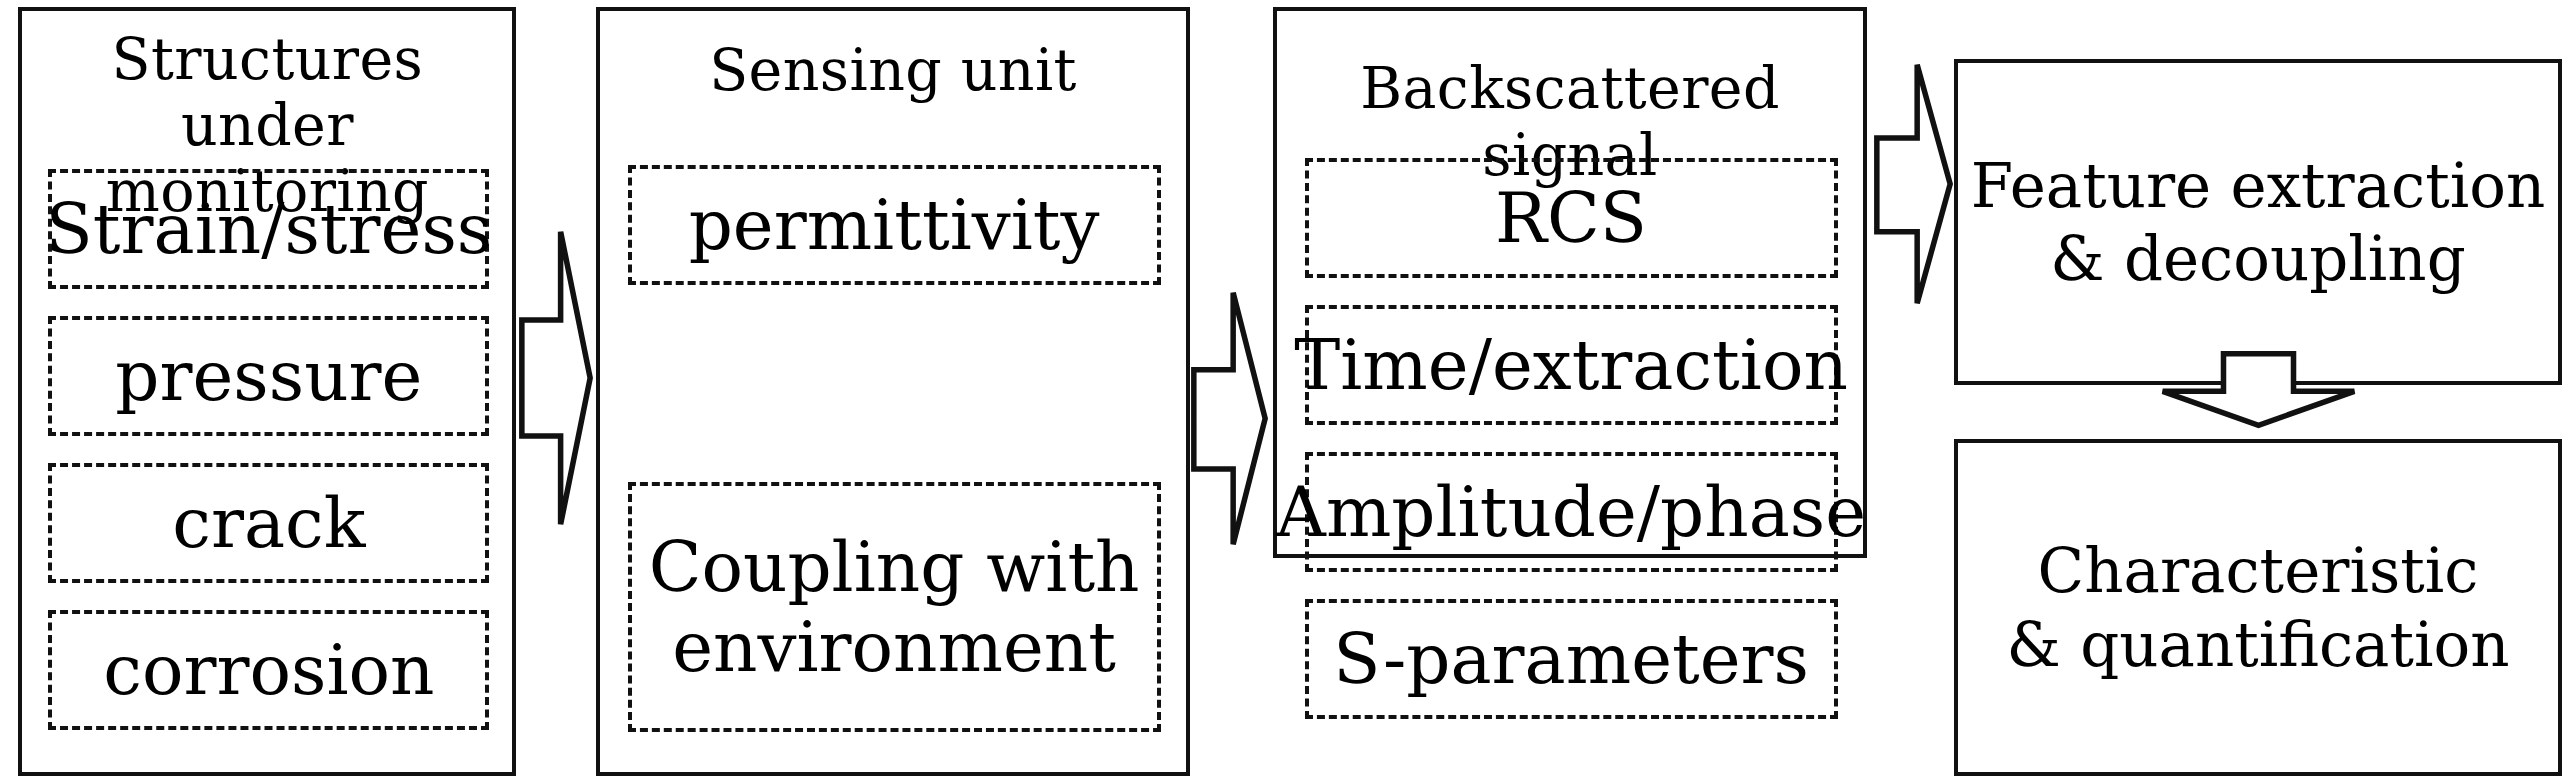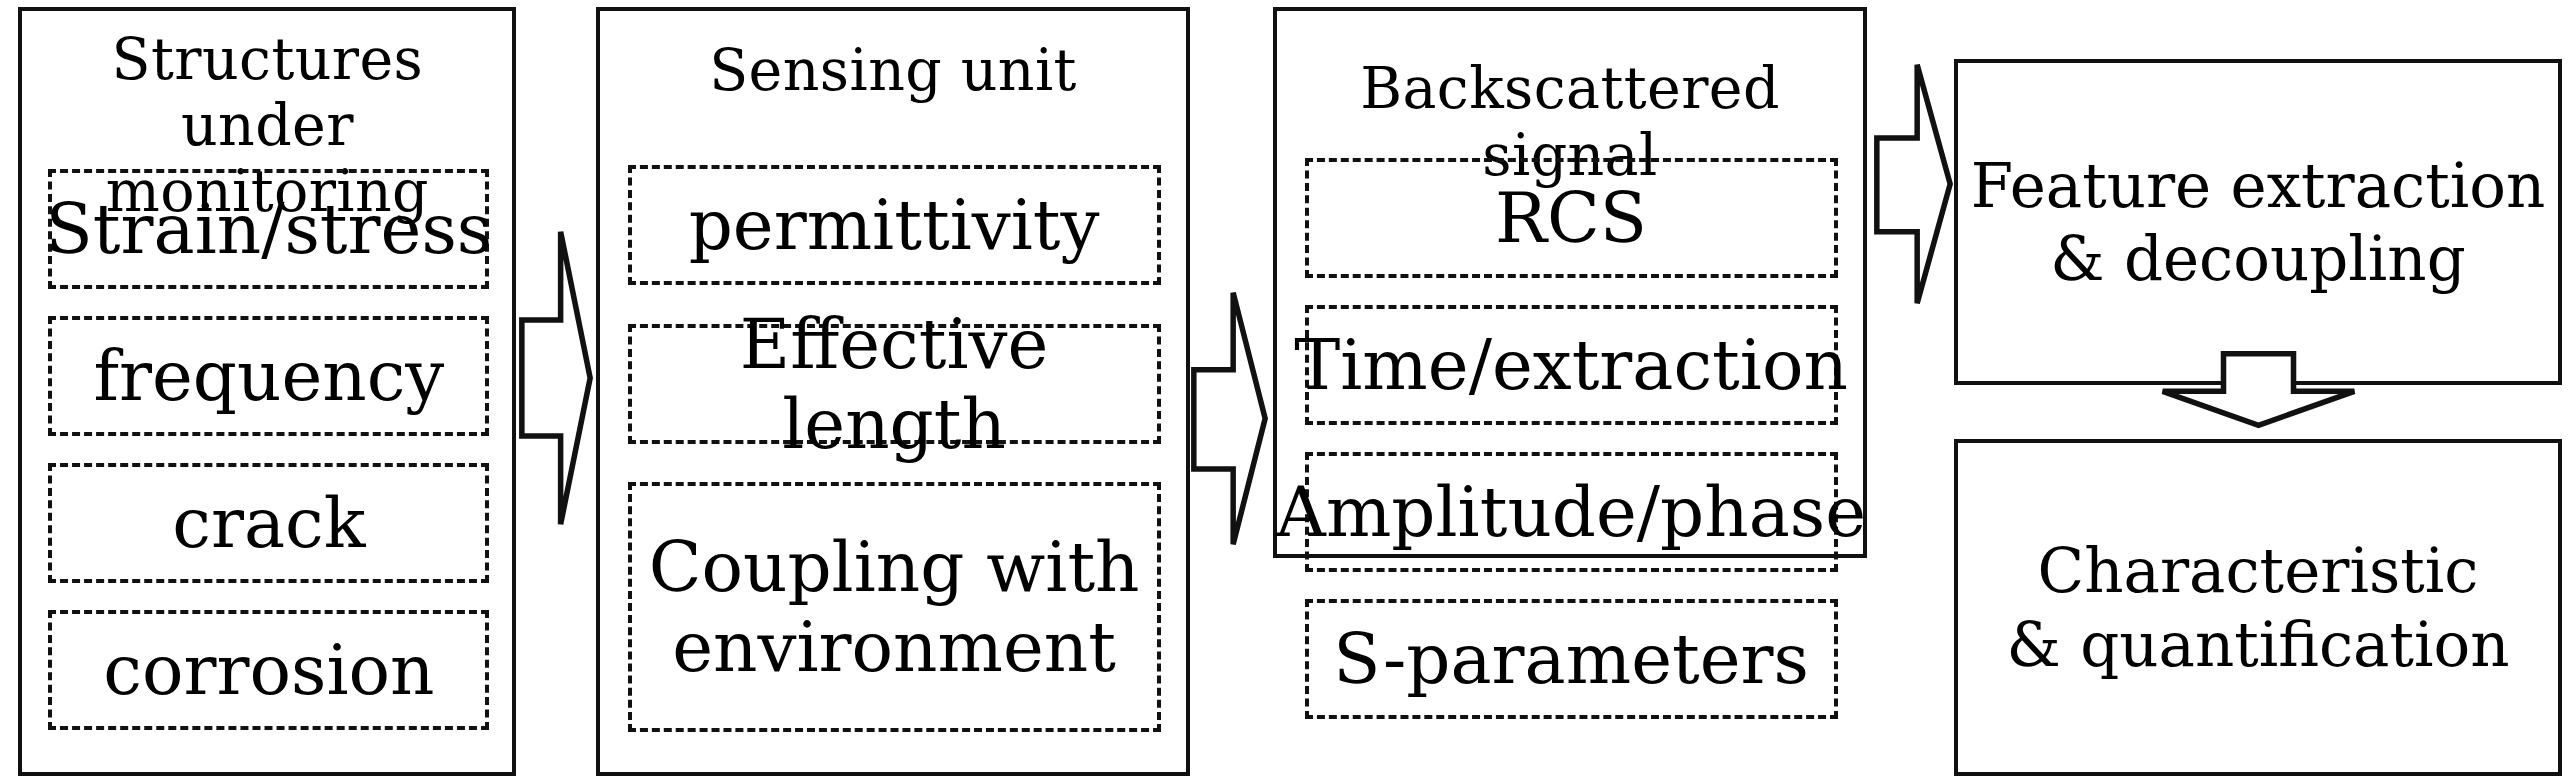--- a/index.html
+++ b/index.html
@@ -82,21 +82,21 @@
 
   <div class="panel" style="left:18.4px; top:7.4px; width:498px; height:769px;">
     <div class="panel-title" style="top:14.7px;">Structures under
 monitoring</div>
 
     <div class="subbox" style="left:26px; top:158px; width:441px; height:120px;">
       <span class="subbox-label">Strain/stress</span>
     </div>
 
     <div class="subbox" style="left:26px; top:305px; width:441px; height:120px;">
-      <span class="subbox-label">frequency</span>
+      <span class="subbox-label">pressure</span>
     </div>
 
     <div class="subbox" style="left:26px; top:452px; width:441px; height:120px;">
       <span class="subbox-label">crack</span>
     </div>
 
     <div class="subbox" style="left:26px; top:599px; width:441px; height:120px;">
       <span class="subbox-label">corrosion</span>
     </div>
   </div>
@@ -107,23 +107,20 @@
     </svg>
   </div>
 
   <div class="panel" style="left:596px; top:7.4px; width:594px; height:769px;">
     <div class="panel-title" style="top:26px;">Sensing unit</div>
 
     <div class="subbox" style="left:27.6px; top:154px; width:533px; height:120px;">
       <span class="subbox-label">permittivity</span>
     </div>
 
-    <div class="subbox" style="left:27.6px; top:313px; width:533px; height:120px;">
-      <span class="subbox-label">Effective length</span>
-    </div>
 
     <div class="subbox" style="left:27.6px; top:471px; width:533px; height:250px;">
       <span class="subbox-label">Coupling with
 environment</span>
     </div>
   </div>
 
   <div class="arrow" style="left:1192px; top:289px; width:75px; height:259px;">
     <svg viewBox="0 0 82 282" preserveAspectRatio="none">
       <polygon points="2,88 45,88 45,4 80,141 45,278 45,196 2,196" fill="#ffffff" stroke="#111111" stroke-width="6" stroke-linejoin="miter"></polygon>

